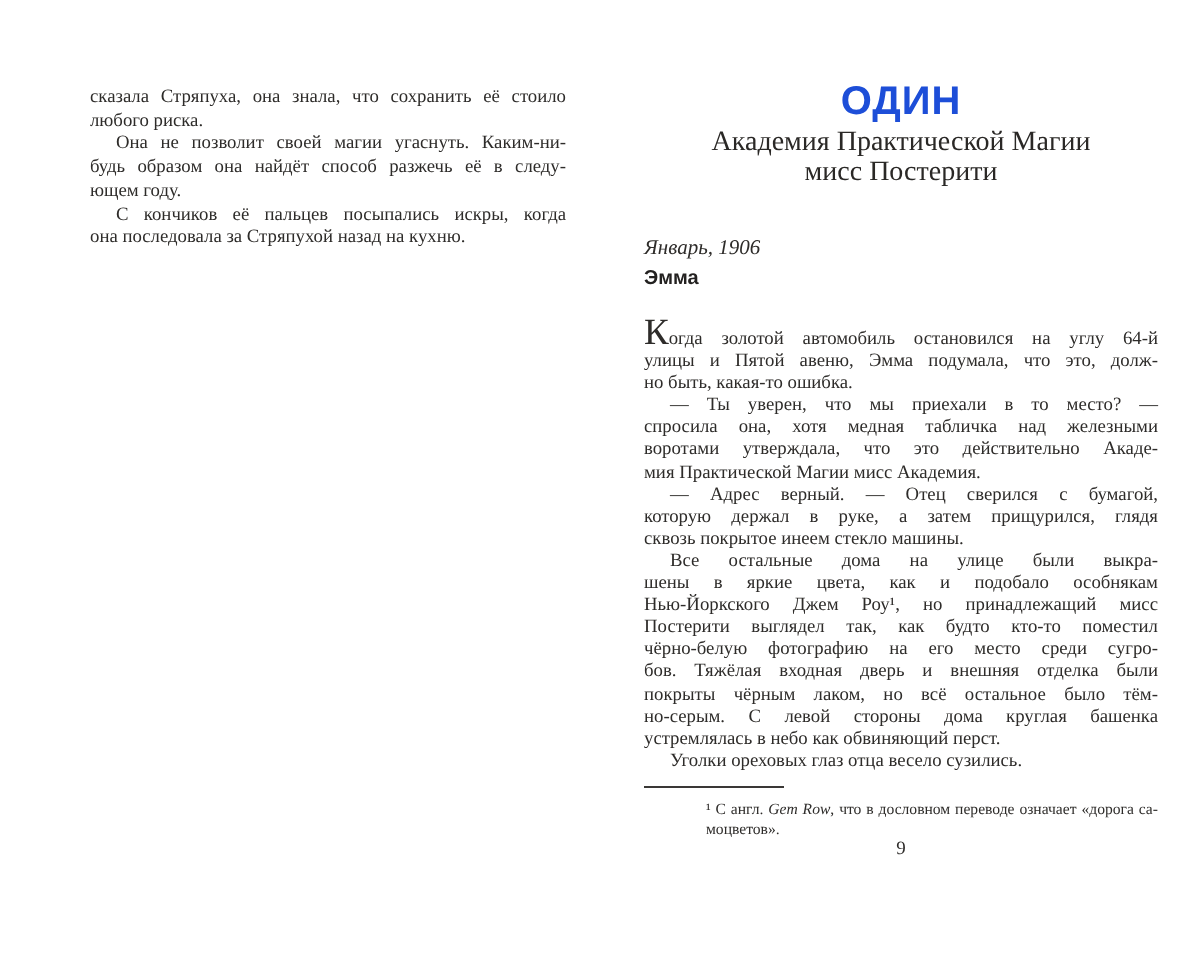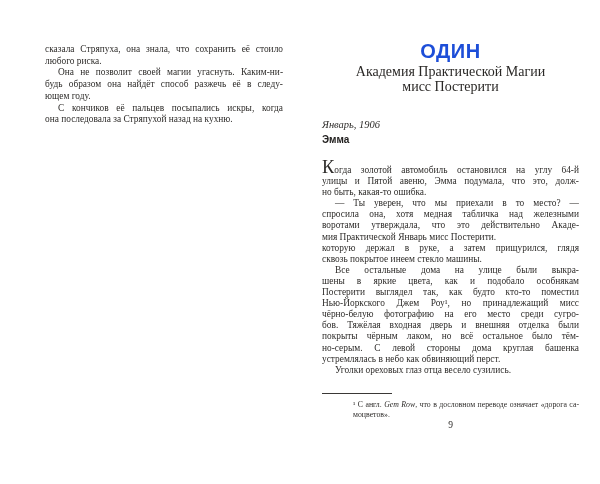--- a/index.html
+++ b/index.html
@@ -107,27 +107,28 @@
 
     <div id="section-heading">Эмма</div>
 
     <div id="right-body">
         <div class="line"><span class="initial">К</span>огда золотой автомобиль остановился на углу 64-й</div>
         <div class="line">улицы и Пятой авеню, Эмма подумала, что это, долж-</div>
         <div class="line last">но быть, какая-то ошибка.</div>
         <div class="line indent">— Ты уверен, что мы приехали в то место? —</div>
         <div class="line">спросила она, хотя медная табличка над железными</div>
         <div class="line">воротами утверждала, что это действительно Акаде-</div>
-        <div class="line last">мия Практической Январь мисс Постерити.</div>
+        <div class="line last">мия Практической Магии мисс Академия.</div>
+        <div class="line indent">— Адрес верный. — Отец сверился с бумагой,</div>
         <div class="line">которую держал в руке, а затем прищурился, глядя</div>
         <div class="line last">сквозь покрытое инеем стекло машины.</div>
         <div class="line indent">Все остальные дома на улице были выкра-</div>
         <div class="line">шены в яркие цвета, как и подобало особнякам</div>
+        <div class="line">Нью-Йоркского Джем Роу¹, но принадлежащий мисс</div>
         <div class="line">Постерити выглядел так, как будто кто-то поместил</div>
-        <div class="line">Нью-Йоркского Джем Роу¹, но принадлежащий мисс</div>
         <div class="line">чёрно-белую фотографию на его место среди сугро-</div>
         <div class="line">бов. Тяжёлая входная дверь и внешняя отделка были</div>
         <div class="line">покрыты чёрным лаком, но всё остальное было тём-</div>
         <div class="line">но-серым. С левой стороны дома круглая башенка</div>
         <div class="line last">устремлялась в небо как обвиняющий перст.</div>
         <div class="line indent last">Уголки ореховых глаз отца весело сузились.</div>
       </div>
 
     <div id="footnote-rule"></div>
 

